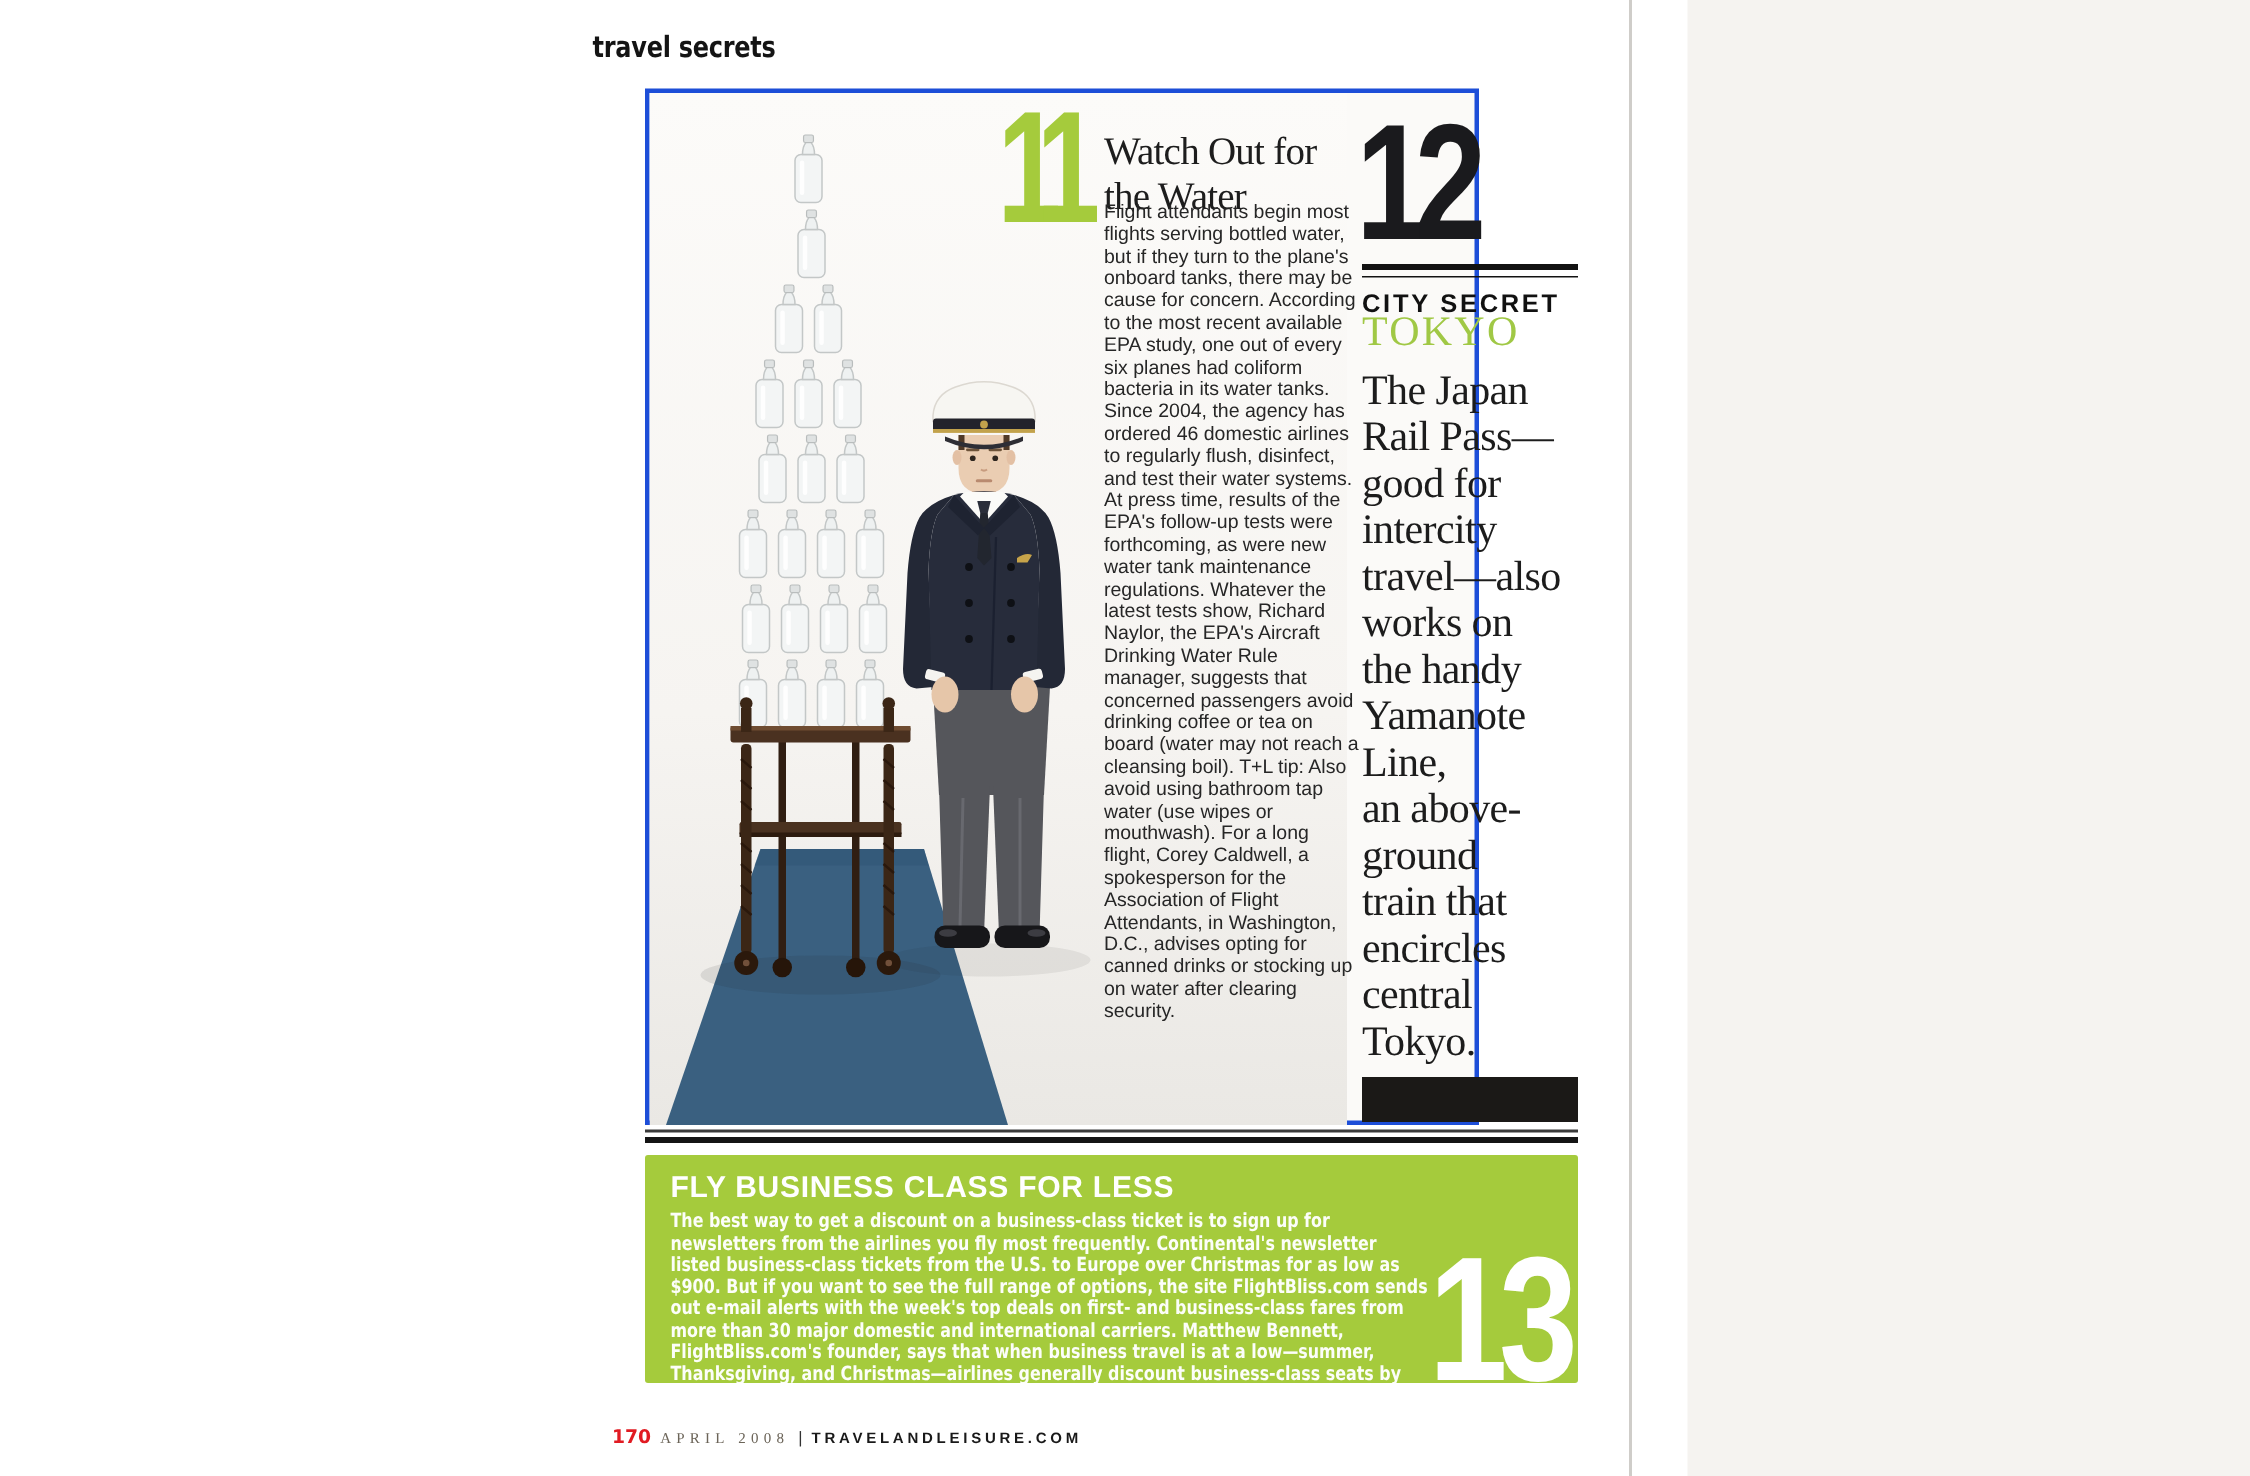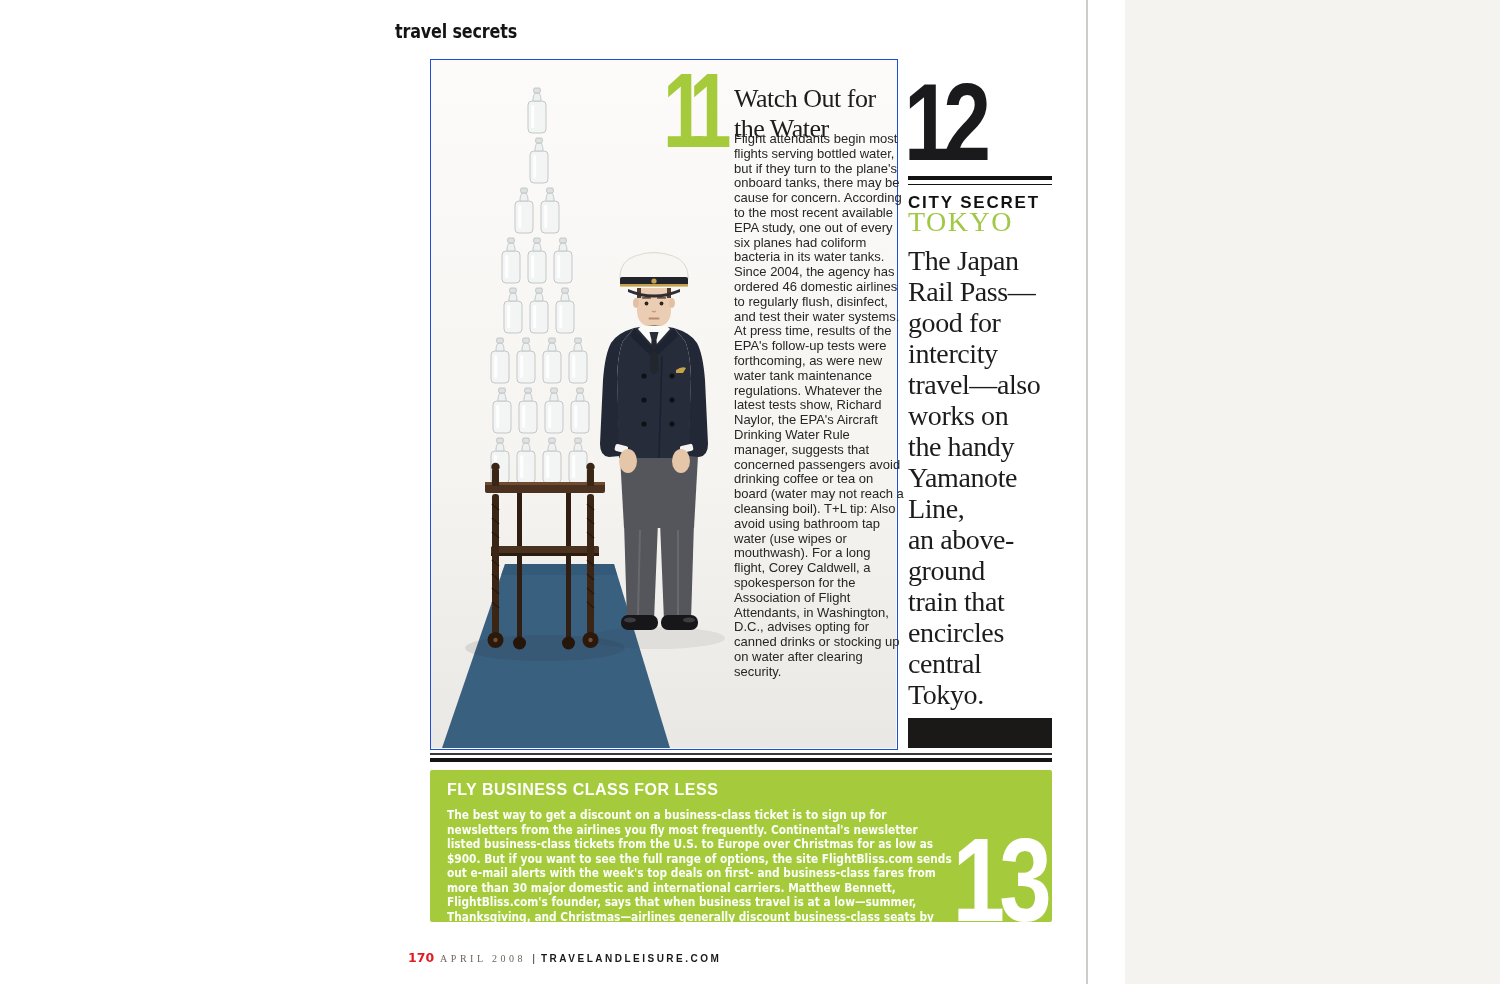--- a/index.html
+++ b/index.html
@@ -10,22 +10,22 @@
   
   .adjacent-strip { position:absolute; left:1125px; top:0; width:375px; height:984px; background:#f5f3f0; }
   .page-edge { position:absolute; left:1086px; top:0; width:2px; height:984px; background:#cfcdc9; }
 
   
   .section-header { position:absolute; left:395px; top:20px; font-family:"DejaVu Sans", sans-serif;
     font-weight:700; font-size:19.5px; color:#141414; letter-spacing:-0.2px;
     transform:scaleX(0.82); transform-origin:left top; white-space:nowrap; }
 
   
-  .photo-box { position:absolute; left:430px; top:59px; width:468px; height:691px;
-    background:#fbfaf8; border:1px solid #1d4ed8; }
+  .photo-box { position:absolute; left:430px; top:59px; width:556px; height:691px;
+    background:#fbfaf8; border:3px solid #1d4ed8; }
   .photo-svg { position:absolute; left:0; top:0; width:465px; height:688px; }
   .num11 { position:absolute; left:232px; top:8px; font-size:106px; line-height:0.8;
     font-weight:700; color:#a5cb3c; letter-spacing:-0.16em;
     transform:scaleX(0.72); transform-origin:left top; }
   .title11 { position:absolute; left:303px; top:24px; width:172px; font-family:"Liberation Serif", serif;
     font-weight:400; font-size:26px; line-height:30px; color:#1d1d1d; letter-spacing:-0.5px; }
   .body11 { position:absolute; left:303px; top:72px; width:170px; font-family:Liberation Sans, sans-serif;
     font-size:13px; line-height:14.8px; color:#262626; }
 
   
@@ -43,21 +43,21 @@
     font-size:28px; line-height:31px; color:#1c1c1c; letter-spacing:-0.4px; white-space:pre-line; }
   .blackbar12 { position:absolute; left:0; top:659px; width:144px; height:30px; background:#1b1917; }
 
   
   .bottom-rule { position:absolute; left:430px; top:753px; width:622px; height:9px;
     border-top:2px solid #3a3a3a; border-bottom:4px solid #141414; }
 
   
   .green-box { position:absolute; left:430px; top:770px; width:622px; height:152px;
     background:#a5cb3c; border-radius:2px; overflow:hidden; }
-  .g-title { position:absolute; left:17px; top:11px; font-size:16px; font-weight:700;
+  .g-title { position:absolute; left:17px; top:11px; font-size:20px; font-weight:700;
     color:#ffffff; letter-spacing:0.5px; font-family:"Liberation Sans", sans-serif; white-space:nowrap; }
   .g-body { position:absolute; left:17px; top:38px; width:620px; font-family:"DejaVu Sans", sans-serif;
     font-size:13px; line-height:14.5px; font-weight:700; color:rgba(255,255,255,0.97);
     transform:scaleX(0.815); transform-origin:left top; }
   .num13 { position:absolute; right:6px; bottom:-4px; font-size:118px; line-height:0.78;
     font-weight:700; color:#ffffff; letter-spacing:-0.06em;
     transform:scaleX(0.8); transform-origin:right bottom; }
 
   
   .folio { position:absolute; left:408px; top:938px; display:flex; align-items:baseline; gap:6px; }

